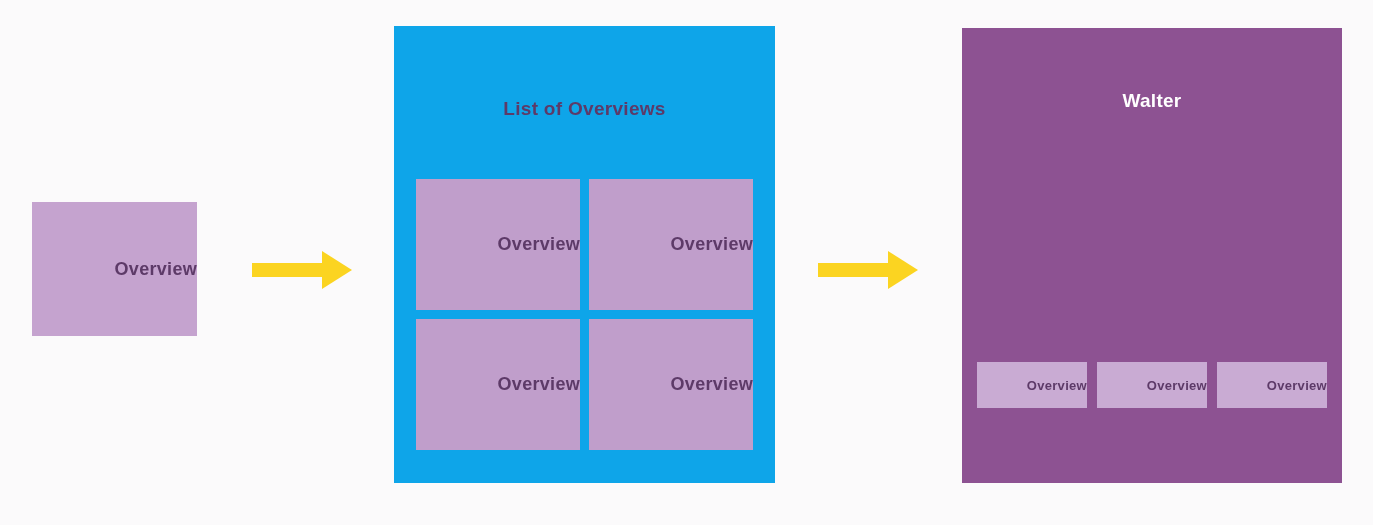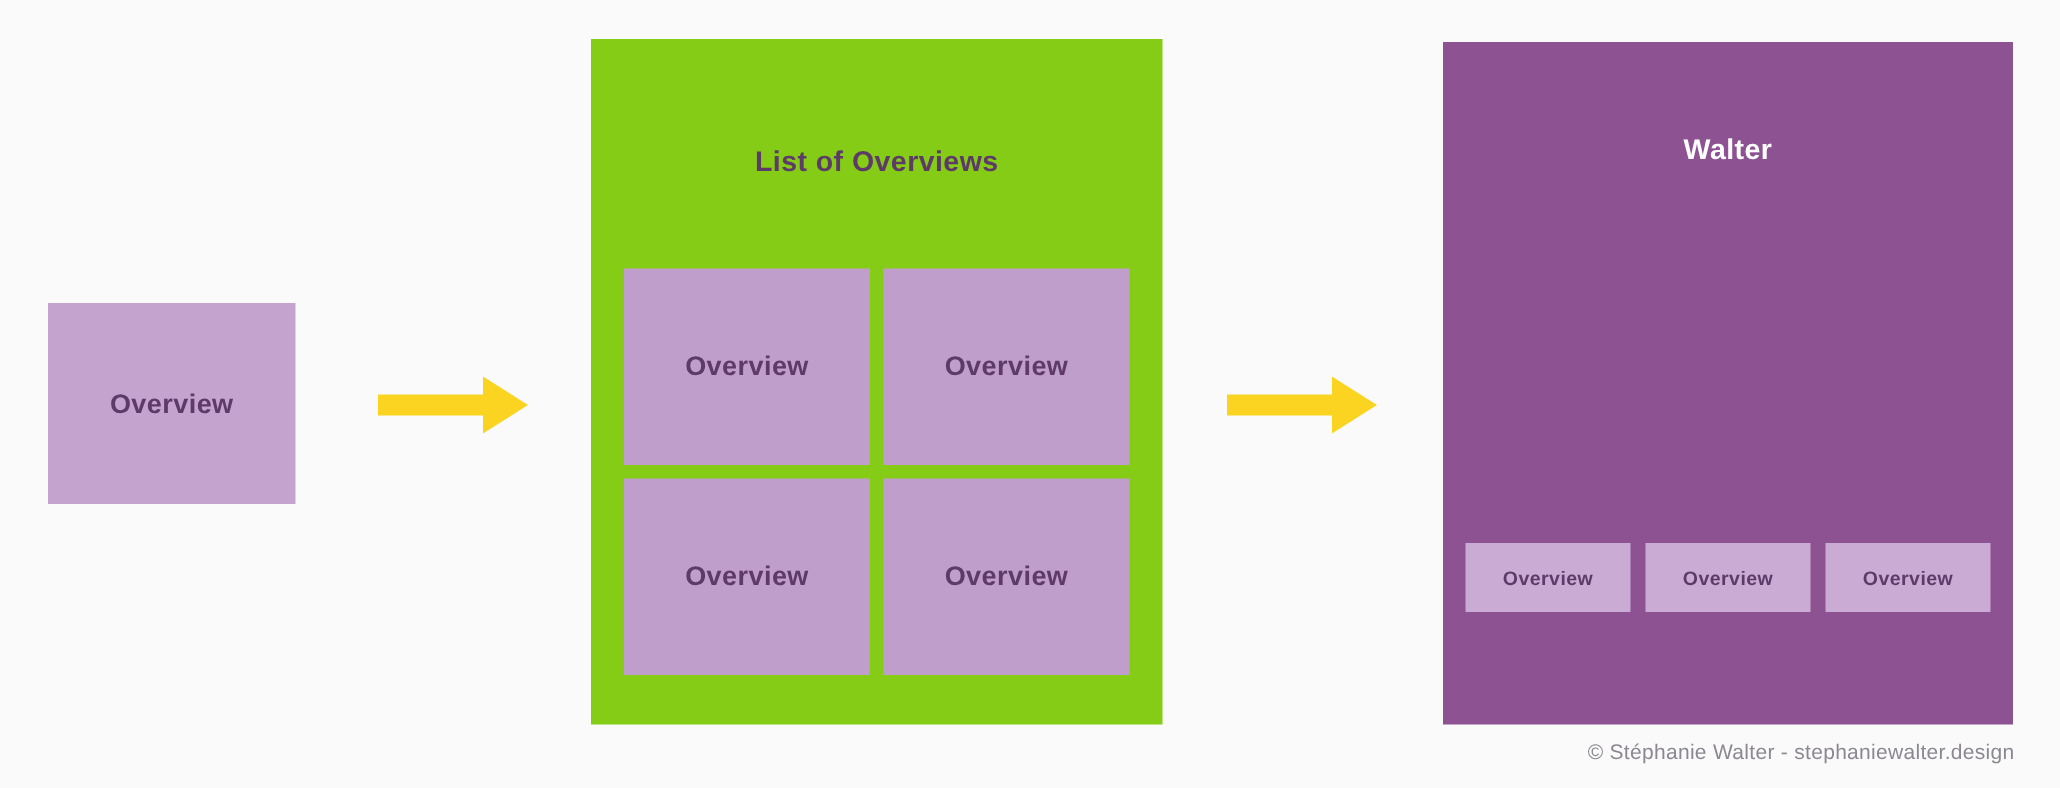--- a/index.html
+++ b/index.html
@@ -11,21 +11,21 @@
   .canvas {
     position: relative;
     width: 1373px;
     height: 525px;
     background: #fbfafb;
     overflow: hidden;
   }
   .card {
     display: flex;
     align-items: center;
-    justify-content: center;
+    justify-content: flex-end;
     box-sizing: border-box;
   }
   .card span {
     font-weight: 700;
     color: #5d3a68;
     letter-spacing: 0.3px;
   }
   
   .overview-single {
     position: absolute;
@@ -44,21 +44,21 @@
   }
   .arrow-1 { left: 252px; top: 250px; }
   .arrow-2 { left: 818px; top: 250px; }
   
   .list-panel {
     position: absolute;
     left: 394px;
     top: 26px;
     width: 381px;
     height: 457px;
-    background: #84cc16;
+    background: #0ea5e9;
   }
   .panel-title {
     position: absolute;
     left: 0;
     width: 100%;
     text-align: center;
     font-size: 19px;
     font-weight: 700;
     color: #5d3a68;
     letter-spacing: 0.3px;
@@ -158,15 +158,14 @@
       </div>
       <div class="card mini-card">
         <span>Overview</span>
       </div>
       <div class="card mini-card">
         <span>Overview</span>
       </div>
     </div>
   </div>
 
-  <div class="credit">© Stéphanie Walter - stephaniewalter.design</div>
 
 </div>
 
 </body></html>

